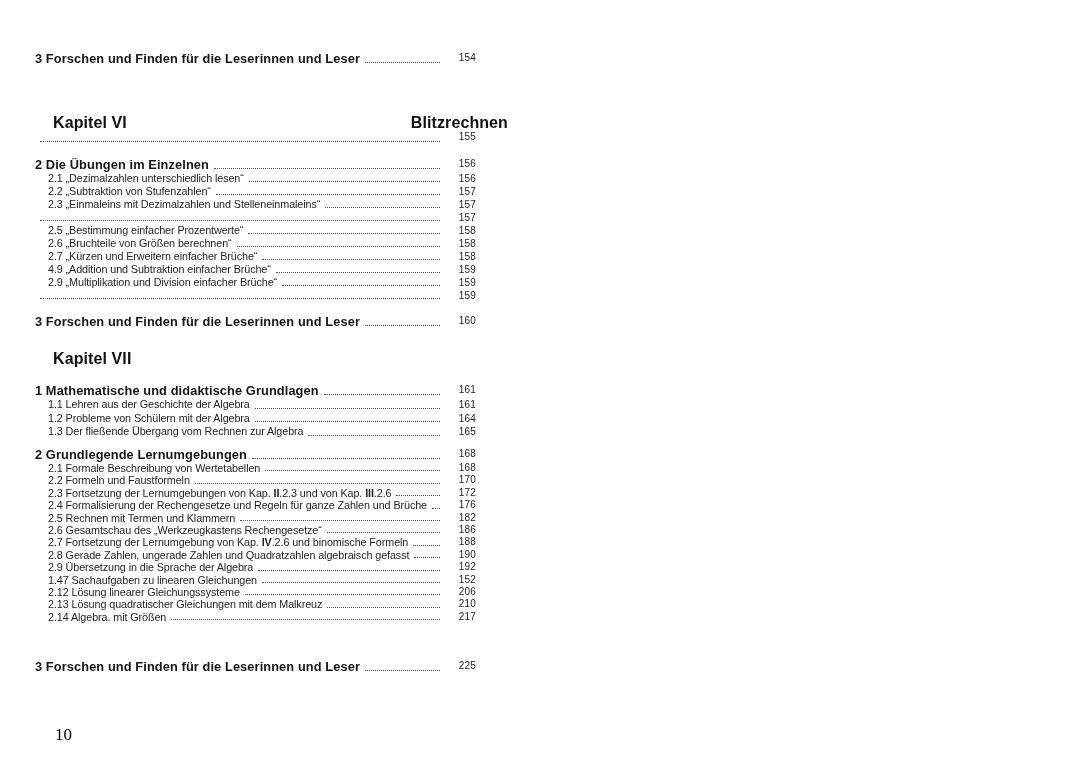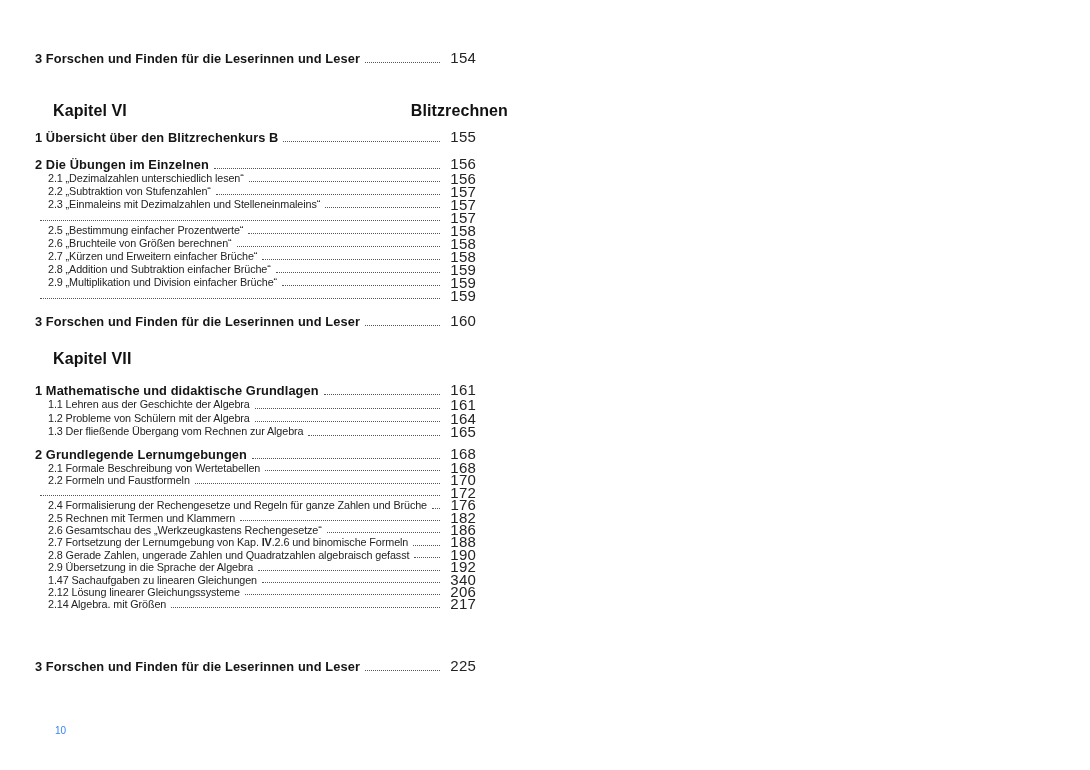--- a/index.html
+++ b/index.html
@@ -23,54 +23,53 @@
   }
   .row { display: flex; align-items: flex-end; }
   .row .lbl { white-space: nowrap; }
   .row .leader {
     flex: 1 1 auto; min-width: 8px; height: 0;
     border-bottom: 1px dotted #555;
     margin: 0 2px 3px 5px;
   }
   .row .pg {
     flex: 0 0 34px; text-align: right;
-    font-size: 15px; font-weight: normal; color: #242424;
+    font-size: 10px; font-weight: normal; color: #242424;
     letter-spacing: 0.2px;
   }
   .hdr { font-weight: bold; font-size: 12.8px; line-height: 14.5px; color: #151515; letter-spacing: 0.1px; }
   .hdr .pg { margin-bottom: 0.5px; }
   .sub { font-size: 10.8px; color: #242424; letter-spacing: -0.1px; }
   .sub .lbl { padding-left: 13px; }
   .children { display: block; }
   .b { font-weight: bold; }
   .folio {
     position: absolute; left: 55px; top: 725px;
-    font-family: Liberation Sans, sans-serif;
-    font-size: 10px; color: #3b82f6;
+    font-family: Liberation Serif, serif;
+    font-size: 17px; color: #000000;
   }
 </style>
 </head>
 <body>
 
 <div class="page">
   <div id="toc-root">
       <div class="block" style="top: 51px;">
         <div class="row hdr">
           <span class="lbl">3 Forschen und Finden für die Leserinnen und Leser</span>
           <span class="leader"></span>
           <span class="pg">154</span>
         </div>
       </div>
-      <div class="chapter-row" style="top: 102px;">
+      <div class="chapter-row" style="top: 114px;">
         <span>Kapitel VI</span>
         <span>Blitzrechnen</span>
       </div>
       <div class="block" style="top: 130px;">
         <div class="row hdr">
-          <span class="lbl">1 Übersicht über den Blitzrechenkurs B</span>
           <span class="leader"></span>
           <span class="pg">155</span>
         </div>
       </div>
       <div class="block" style="top: 157px;">
         <div class="row hdr">
           <span class="lbl">2 Die Übungen im Einzelnen</span>
           <span class="leader"></span>
           <span class="pg">156</span>
         </div>
@@ -103,21 +102,21 @@
             <span class="lbl">2.6 „Bruchteile von Größen berechnen“</span>
             <span class="leader"></span>
             <span class="pg">158</span>
           </div>
           <div class="row sub">
             <span class="lbl">2.7 „Kürzen und Erweitern einfacher Brüche“</span>
             <span class="leader"></span>
             <span class="pg">158</span>
           </div>
           <div class="row sub">
-            <span class="lbl">2.8 „Addition und Subtraktion einfacher Brüche“</span>
+            <span class="lbl">4.9 „Addition und Subtraktion einfacher Brüche“</span>
             <span class="leader"></span>
             <span class="pg">159</span>
           </div>
           <div class="row sub">
             <span class="lbl">2.9 „Multiplikation und Division einfacher Brüche“</span>
             <span class="leader"></span>
             <span class="pg">159</span>
           </div>
           <div class="row sub">
             <span class="leader"></span>
@@ -170,20 +169,21 @@
             <span class="lbl">2.1 Formale Beschreibung von Wertetabellen</span>
             <span class="leader"></span>
             <span class="pg">168</span>
           </div>
           <div class="row sub">
             <span class="lbl">2.2 Formeln und Faustformeln</span>
             <span class="leader"></span>
             <span class="pg">170</span>
           </div>
           <div class="row sub">
+            <span class="lbl"><span>2.3 Fortsetzung der Lernumgebungen von Kap. </span><span class="b">II</span><span>.2.3 und von Kap. </span><span class="b">III</span><span>.2.6</span></span>
             <span class="leader"></span>
             <span class="pg">172</span>
           </div>
           <div class="row sub">
             <span class="lbl">2.4 Formalisierung der Rechengesetze und Regeln für ganze Zahlen und Brüche</span>
             <span class="leader"></span>
             <span class="pg">176</span>
           </div>
           <div class="row sub">
             <span class="lbl">2.5 Rechnen mit Termen und Klammern</span>
@@ -206,26 +206,31 @@
             <span class="pg">190</span>
           </div>
           <div class="row sub">
             <span class="lbl">2.9 Übersetzung in die Sprache der Algebra</span>
             <span class="leader"></span>
             <span class="pg">192</span>
           </div>
           <div class="row sub">
             <span class="lbl">1.47 Sachaufgaben zu linearen Gleichungen</span>
             <span class="leader"></span>
-            <span class="pg">340</span>
+            <span class="pg">152</span>
           </div>
           <div class="row sub">
             <span class="lbl">2.12 Lösung linearer Gleichungssysteme</span>
             <span class="leader"></span>
             <span class="pg">206</span>
+          </div>
+          <div class="row sub">
+            <span class="lbl">2.13 Lösung quadratischer Gleichungen mit dem Malkreuz</span>
+            <span class="leader"></span>
+            <span class="pg">210</span>
           </div>
           <div class="row sub">
             <span class="lbl">2.14 Algebra. mit Größen</span>
             <span class="leader"></span>
             <span class="pg">217</span>
           </div>
         </div>
       </div>
       <div class="block" style="top: 659px;">
         <div class="row hdr">

